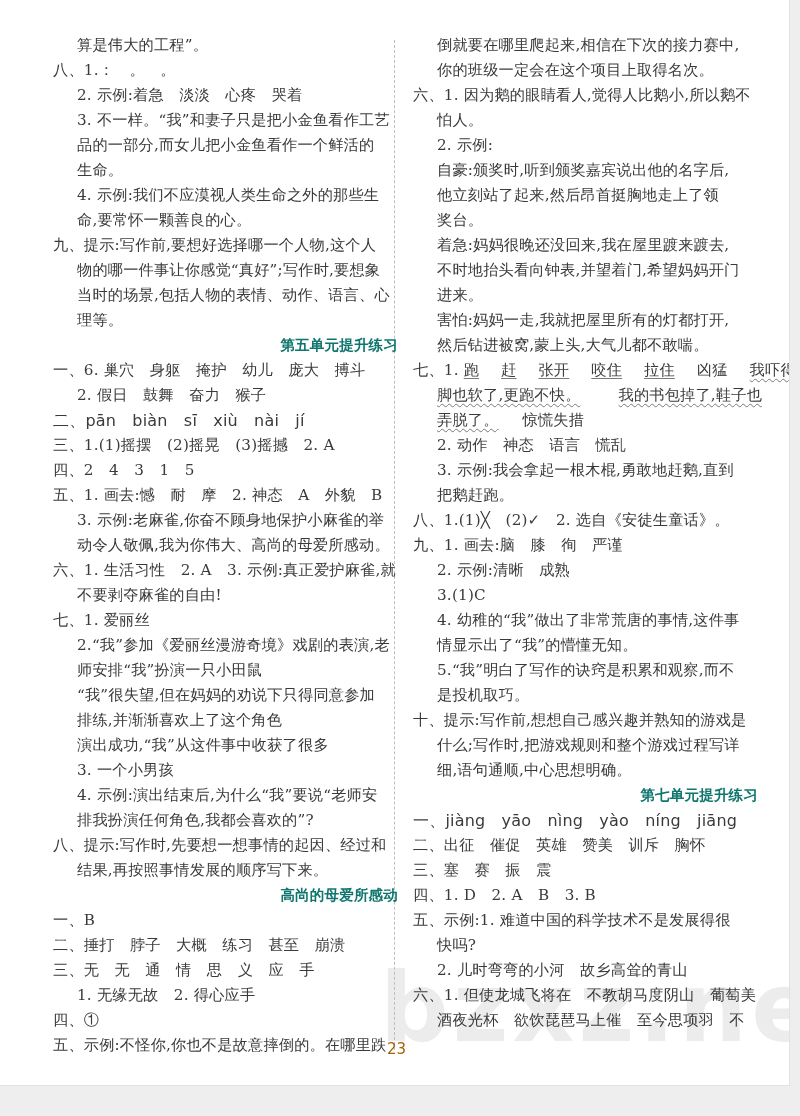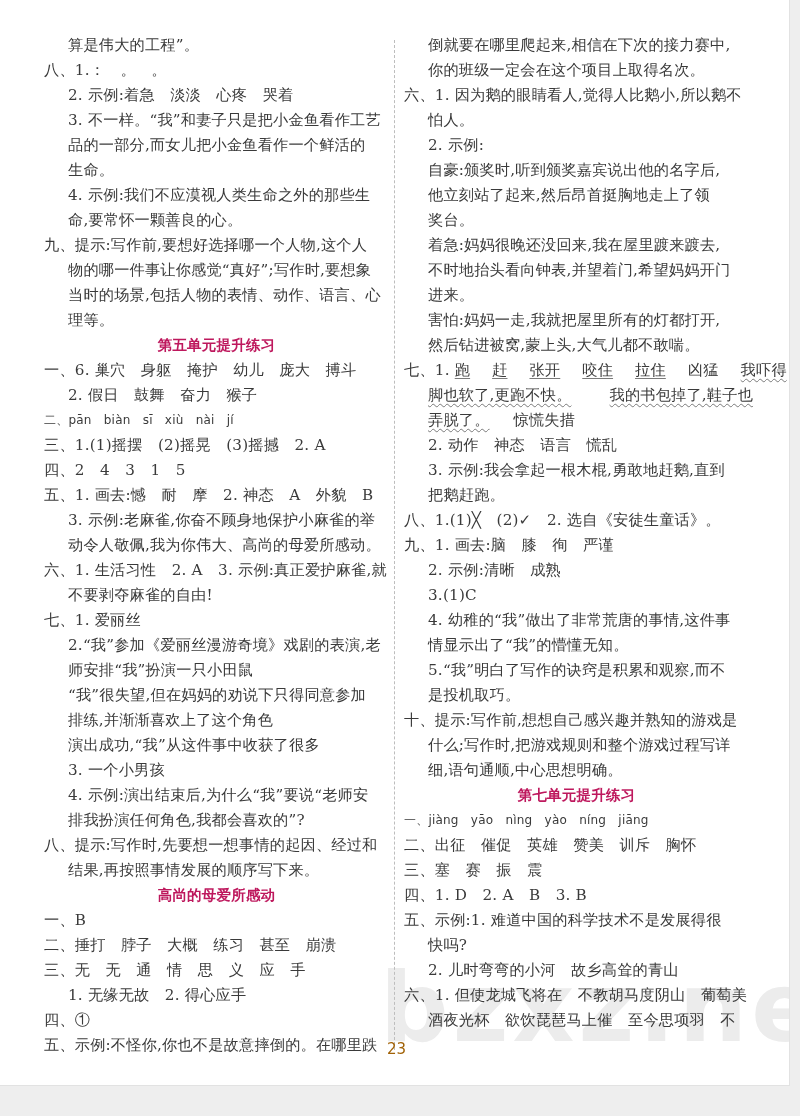--- a/index.html
+++ b/index.html
@@ -10,40 +10,40 @@
     color: #3a3a3a;
   }
   .page {
     position: absolute; left: 0; top: 0;
     width: 789px; height: 1085px;
     background: #ffffff;
     border-right: 1px solid #e2e2e2;
     border-bottom: 1px solid #e2e2e2;
     overflow: hidden;
   }
-  .col { position: absolute; top: 33px; }
+  .col { position: absolute; top: 33px; margin-left: 9px; }
   .col-left { left: 44px; width: 345px; }
   .col-right { left: 404px; width: 345px; }
   .divider {
     position: absolute; left: 394px; top: 40px; height: 1010px;
     border-left: 1px dashed #bdbdbd; width: 0;
   }
   .line {
     position: relative;
     height: 25px; line-height: 25px;
     font-size: 15.2px; white-space: nowrap;
     letter-spacing: 0.2px;
   }
   .line.indent { padding-left: 24px; }
   .line.heading {
-    text-align: center; font-weight: bold;
+    text-align: right; font-weight: bold;
     font-family: "DejaVu Sans", "Liberation Sans", sans-serif;
-    font-size: 14.5px; color: #be185d;
+    font-size: 14.5px; color: #0f766e;
   }
-  .line.pinyin { font-family: "DejaVu Sans", "Liberation Sans", sans-serif; font-size: 12px; }
+  .line.pinyin { font-family: "DejaVu Sans", "Liberation Sans", sans-serif; font-size: 16px; }
   .u-straight { text-decoration: underline; text-decoration-color: #7a7a7a; text-underline-offset: 3px; }
   .u-wavy { text-decoration: underline wavy; text-decoration-color: #7a7a7a; text-underline-offset: 3px; text-decoration-thickness: 1px; }
   .sp { display: inline-block; }
   .page-number {
     position: absolute; left: 387px; top: 1040px;
     font-family: "DejaVu Sans", "Liberation Sans", sans-serif;
     font-size: 15px; color: #a16207;
   }
   .watermark {
     position: absolute; left: 380px; top: 960px;

